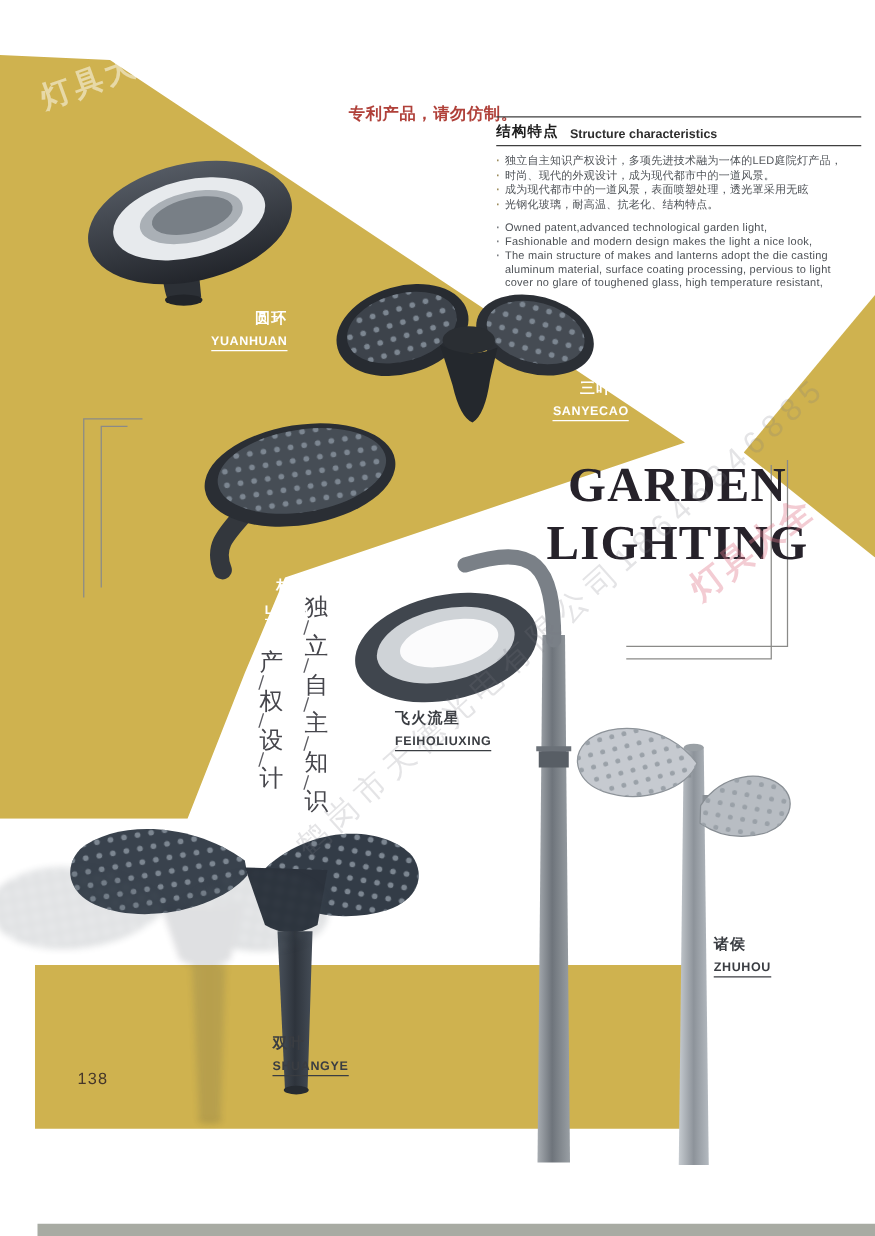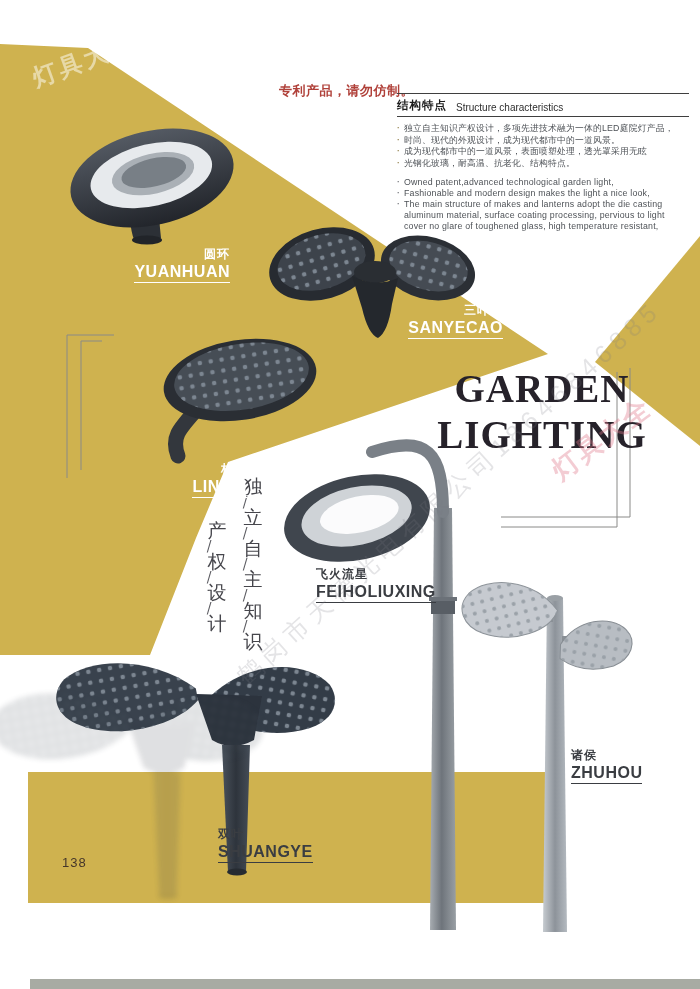--- a/index.html
+++ b/index.html
@@ -23,21 +23,21 @@
   .wm-co{left:230px;top:668px;font-size:25px;letter-spacing:6px;color:rgba(122,122,128,0.20);
          transform:rotate(-42deg);transform-origin:left top;z-index:6;font-weight:normal;}
 
   
   .notice{left:279px;top:82px;font-size:13px;font-weight:bold;color:#b0413a;letter-spacing:0.5px;z-index:4;}
   .sc-box{left:397px;top:93px;width:292px;z-index:4;}
   .sc-line{border-top:1.5px solid #3f3f3f;}
   .sc-line2{border-top:1px solid #3f3f3f;}
   .sc-head{display:flex;align-items:flex-end;padding:4px 0 3px 0;}
   .sc-cn{font-size:11.5px;font-weight:bold;color:#1d1d1d;letter-spacing:1px;}
-  .sc-en{font-size:10px;font-weight:normal;color:#2e2e2e;margin-left:9px;}
+  .sc-en{font-size:10px;font-weight:bold;color:#2e2e2e;margin-left:9px;}
   .b-row{display:flex;font-size:8.8px;line-height:11.6px;color:#4e5257;letter-spacing:0.2px;}
   .b-dot{width:7px;color:#9c8c5c;font-weight:bold;flex:none;}
   .b-dot.gray{color:#7c7f83;}
   .b-cont{padding-left:7px;}
   .cn-list{margin-top:6px;}
   .en-list{margin-top:8px;}
   .en-list .b-row{line-height:10.8px;}
 
   
   .garden{left:437px;top:366px;width:210px;text-align:center;z-index:4;
@@ -49,21 +49,21 @@
               font-family:"DejaVu Serif","Liberation Serif",serif;color:#46464c;z-index:4;}
   .slogan-char{font-size:19px;line-height:19px;}
   .slogan-sep{font-size:14px;line-height:12px;transform:translateX(-8px);color:#5c5c62;}
   .col1{left:238px;top:477px;}
   .col2{left:202px;top:521px;}
 
   
   .prod{position:absolute;z-index:5;font-weight:bold;}
   .prod.center{text-align:right;width:120px;}
   .prod-cn{font-size:12px;letter-spacing:1px;display:block;}
-  .prod-py{font-size:16px;letter-spacing:0.5px;border-bottom:1.5px solid currentColor;
+  .prod-py{font-size:10px;letter-spacing:0.5px;border-bottom:1.5px solid currentColor;
            padding-bottom:1px;display:inline-block;}
   .light{color:#ffffff;}
   .dark{color:#3a3d42;}
 
   .page-num{left:62px;top:855px;font-size:13px;color:#45362a;letter-spacing:1px;z-index:5;}
 
   .art{position:absolute;inset:0;z-index:2;pointer-events:none;}
 </style>
 </head>
 <body>

